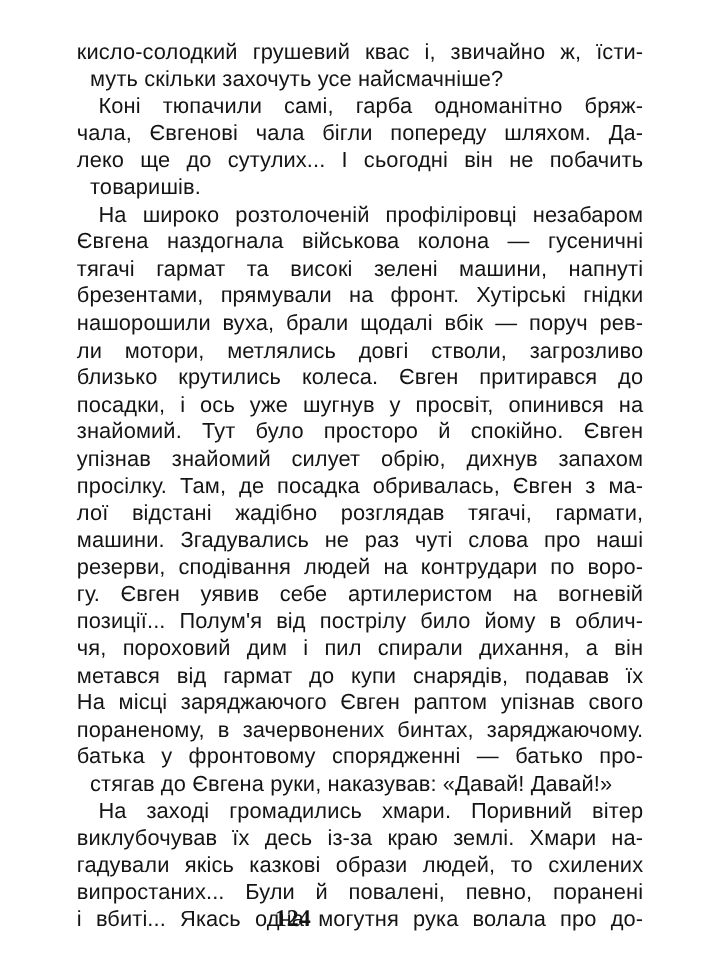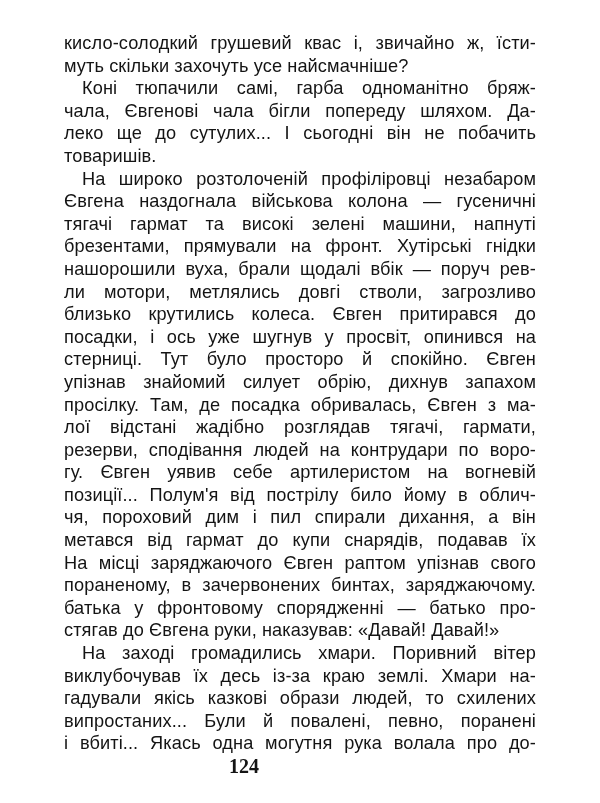--- a/index.html
+++ b/index.html
@@ -8,21 +8,21 @@
       position: absolute; left: 64px; top: 32px; width: 472px;
       font-family: "Liberation Sans", "DejaVu Sans", sans-serif;
       font-size: 18.2px; color: #141414;
     }
     .line {
       display: block; height: 22.6px; line-height: 22.6px;
       white-space: nowrap; text-align: justify; text-align-last: justify;
       letter-spacing: 0.1px;
     }
     .line.indent { padding-left: 18px; }
-    .line.last { text-align-last: left; }
+    .line.last { text-align-last: left; margin-left: 11px; }
     .page-number {
       position: absolute; left: 0; width: 488px; top: 755px; text-align: center;
       font-family: "Liberation Serif", "DejaVu Serif", serif;
       font-weight: bold; font-size: 20px; color: #141414;
     }
   </style>
 </head>
 <body>
 
 <div class="page" id="page-text">
@@ -33,24 +33,25 @@
     <span class="line">леко ще до сутулих... І сьогодні він не побачить</span>
     <span class="line last">товаришів.</span>
     <span class="line indent">На широко розтолоченій профілiровці незабаром</span>
     <span class="line">Євгена наздогнала військова колона — гусеничні</span>
     <span class="line">тягачі гармат та високі зелені машини, напнуті</span>
     <span class="line">брезентами, прямували на фронт. Хутірські гнідки</span>
     <span class="line">нашорошили вуха, брали щодалі вбік — поруч рев-</span>
     <span class="line">ли мотори, метлялись довгі стволи, загрозливо</span>
     <span class="line">близько крутились колеса. Євген притирався до</span>
     <span class="line">посадки, і ось уже шугнув у просвіт, опинився на</span>
-    <span class="line">стерниці. Тут було просторо й спокійно. Євген</span>
+    <span class="line">знайомий. Тут було просторо й спокійно. Євген</span>
     <span class="line">упізнав знайомий силует обрію, дихнув запахом</span>
     <span class="line">просілку. Там, де посадка обривалась, Євген з ма-</span>
     <span class="line">лої відстані жадібно розглядав тягачі, гармати,</span>
+    <span class="line">машини. Згадувались не раз чуті слова про наші</span>
     <span class="line">резерви, сподівання людей на контрудари по воро-</span>
     <span class="line">гу. Євген уявив себе артилеристом на вогневій</span>
     <span class="line">позиції... Полум'я від пострілу било йому в облич-</span>
     <span class="line">чя, пороховий дим і пил спирали дихання, а він</span>
     <span class="line">метався від гармат до купи снарядів, подавав їх</span>
     <span class="line">На місці заряджаючого Євген раптом упізнав свого</span>
     <span class="line">пораненому, в зачервонених бинтах, заряджаючому.</span>
     <span class="line">батька у фронтовому спорядженні — батько про-</span>
     <span class="line last">стягав до Євгена руки, наказував: «Давай! Давай!»</span>
     <span class="line indent">На заході громадились хмари. Поривний вітер</span>

